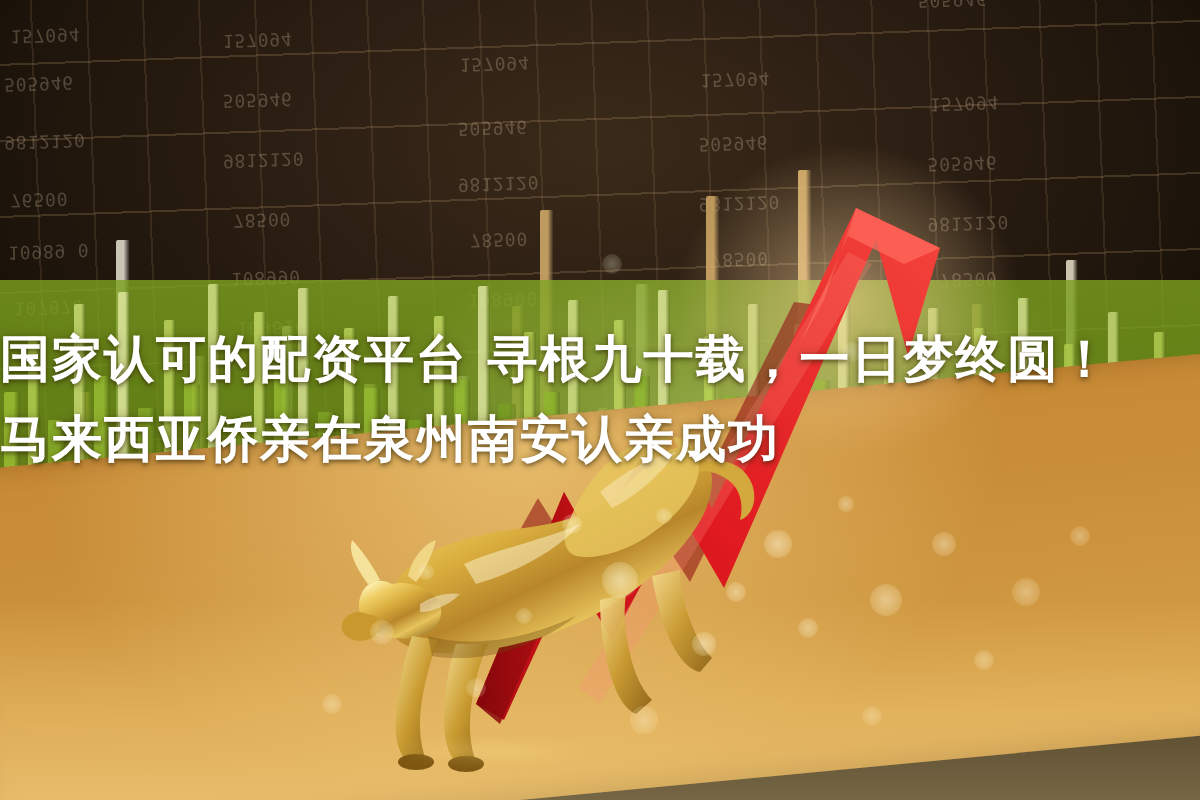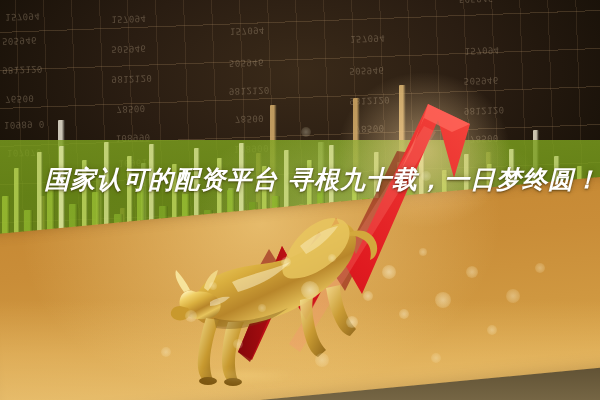--- a/index.html
+++ b/index.html
@@ -117,23 +117,22 @@
     background:radial-gradient(ellipse 50% 60% at 50% 0%, rgba(255,226,140,.40) 0%, rgba(255,226,140,0) 75%);
     filter:blur(3px);
   }
 
   
   .bokeh{position:absolute;border-radius:50%;pointer-events:none;}
 
   
   .title-block{
     position:absolute;left:0;right:0;top:160px;
-    text-align:right;
+    text-align:left;
     pointer-events:none;
-    font-style:italic;
   }
   .tline{
     display:block;
     color:#ffffff;
     font-family:"DejaVu Sans","Liberation Sans",sans-serif;
     font-weight:bold;
     font-size:25px;
     line-height:40px;
     letter-spacing:1px;
     text-shadow:
@@ -409,15 +408,16 @@
       <div class="bokeh" style="left: 258px; top: 304px; width: 8px; height: 8px; background: radial-gradient(circle, rgba(255, 250, 222, 0.34) 0%, rgba(255, 246, 208, 0.19) 55%, rgba(255, 246, 208, 0) 100%);"></div>
       <div class="bokeh" style="left: 209px; top: 282px; width: 8px; height: 8px; background: radial-gradient(circle, rgba(255, 250, 222, 0.38) 0%, rgba(255, 246, 208, 0.208) 55%, rgba(255, 246, 208, 0) 100%);"></div>
       <div class="bokeh" style="left: 315px; top: 353px; width: 14px; height: 14px; background: radial-gradient(circle, rgba(255, 250, 222, 0.34) 0%, rgba(255, 246, 208, 0.19) 55%, rgba(255, 246, 208, 0) 100%);"></div>
       <div class="bokeh" style="left: 431px; top: 353px; width: 10px; height: 10px; background: radial-gradient(circle, rgba(255, 250, 222, 0.3) 0%, rgba(255, 246, 208, 0.165) 55%, rgba(255, 246, 208, 0) 100%);"></div>
       <div class="bokeh" style="left: 301px; top: 127px; width: 10px; height: 10px; background: radial-gradient(circle, rgba(255, 250, 222, 0.3) 0%, rgba(255, 246, 208, 0.165) 55%, rgba(255, 246, 208, 0) 100%);"></div>
       <div class="bokeh" style="left: 421px; top: 171px; width: 10px; height: 10px; background: radial-gradient(circle, rgba(255, 250, 222, 0.32) 0%, rgba(255, 246, 208, 0.176) 55%, rgba(255, 246, 208, 0) 100%);"></div>
     </div>
 
   <div class="title-block">
     <span class="tline">国家认可的配资平台 寻根九十载，一日梦终圆！</span>
+    <span class="tline">马来西亚侨亲在泉州南安认亲成功</span>
   </div>
 
 </div>
 
 </body></html>

